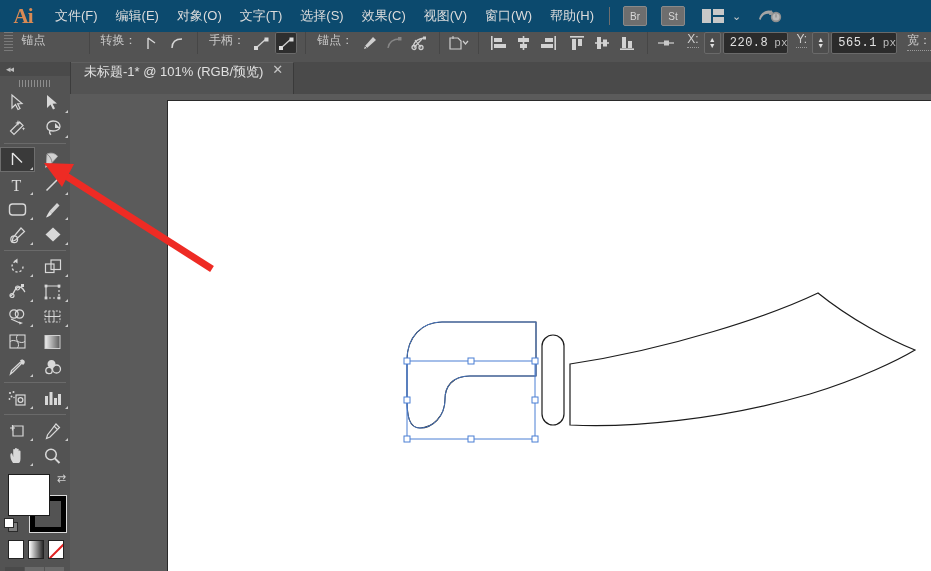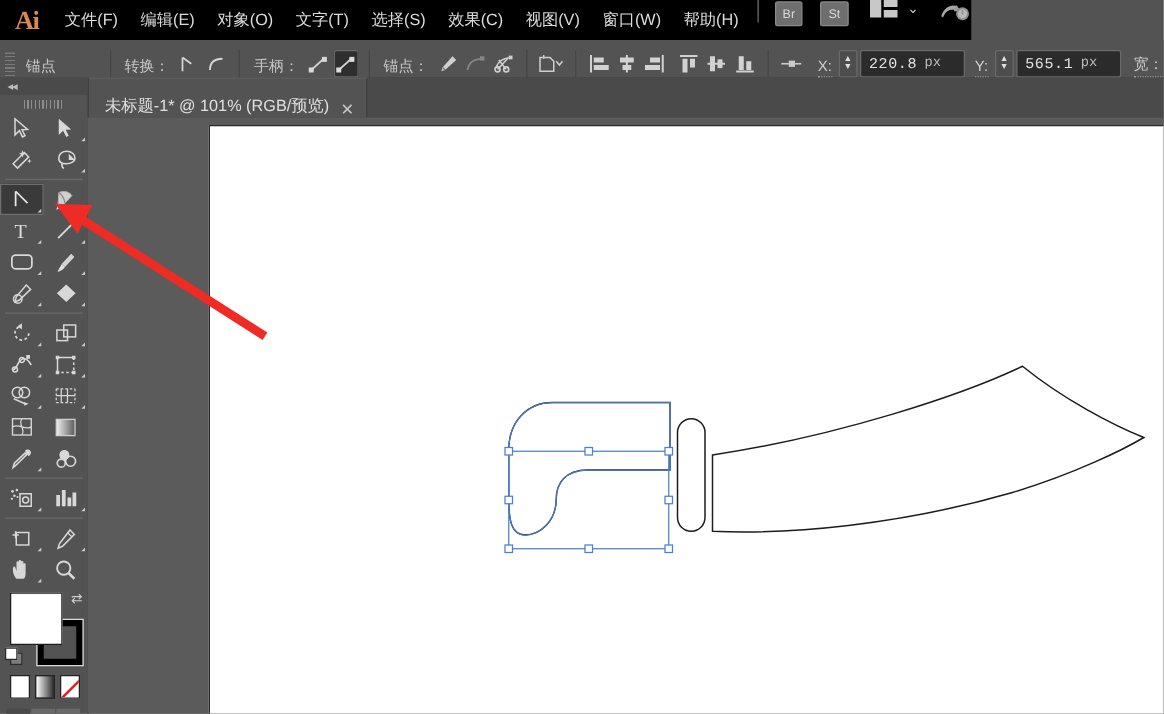--- a/index.html
+++ b/index.html
@@ -7,22 +7,22 @@
     width:931px;height:571px;overflow:hidden;
     background:#535353;
     font-family:"Liberation Sans","DejaVu Sans",sans-serif;
     font-size:12px;color:#d2d2d2;
     -webkit-font-smoothing:antialiased;
   }
   #app{position:relative;width:931px;height:571px;}
 
   
   .menubar{
-    position:absolute;left:0;top:0;width:777px;height:32px;
-    background:#000000;display:flex;align-items:flex-start;
+    position:absolute;left:0;top:0;width:931px;height:32px;
+    background:#0c4a6e;display:flex;align-items:center;
     border-bottom:1px solid #474747;
   }
   .ai-logo{
     width:46px;height:32px;display:flex;align-items:center;justify-content:center;
     font-family:"Liberation Serif","DejaVu Serif",serif;
     font-size:21px;font-weight:bold;color:#d98a54;letter-spacing:-1px;
   }
   .menu-item{
     padding:0 9px;height:32px;line-height:32px;font-size:13px;color:#dcdcdc;
     white-space:nowrap;cursor:default;
@@ -38,60 +38,60 @@
   .ws-l{width:9px;height:14px;}
   .ws-r{width:11px;height:14px;margin-left:2px;
         background:linear-gradient(#c8c8c8 0 6px,transparent 6px 8px,#c8c8c8 8px 14px)!important;}
   .chev{margin-left:8px;font-size:11px;color:#cfcfcf;}
   .cc-icon{margin-left:16px;width:26px;height:20px;position:relative;}
 
   
   .ctrlbar{
     position:absolute;left:0;top:32px;width:931px;height:30px;
     background:#535353;border-bottom:1px solid #3c3c3c;
-    display:flex;align-items:flex-end;
+    display:flex;align-items:flex-start;
   }
   .grip{width:9px;height:20px;margin:0 5px 0 4px;
     background:repeating-linear-gradient(to bottom,#7a7a7a 0 1px,transparent 1px 3px);}
   .ctrl-label{font-size:12px;color:#c9c9c9;white-space:nowrap;padding:0 4px;}
   .vsep{width:1px;height:22px;background:#464646;margin:0 7px;}
   .ibtn{
     width:24px;height:22px;display:flex;align-items:center;justify-content:center;
     border-radius:2px;margin:0 1px;
   }
   .ibtn.active{background:#2e2e2e;box-shadow:inset 0 0 0 1px #6a6a6a;}
   .ibtn.ghost{opacity:.45;}
   .numfield{
     display:flex;align-items:center;height:20px;background:#2b2b2b;
     border:1px solid #6a6a6a;border-radius:2px;margin-left:2px;
   }
   .numfield .val{
     padding:0 6px;font-size:12px;color:#e2e2e2;
     font-family:"Liberation Mono","DejaVu Sans Mono",monospace;letter-spacing:.5px;
   }
-  .numfield .unit{padding-right:18px;font-size:11px;color:#bdbdbd;
+  .numfield .unit{padding-right:0;font-size:11px;color:#bdbdbd;
     font-family:"Liberation Mono","DejaVu Sans Mono",monospace;}
   .stepper{
     width:16px;height:20px;background:#4d4d4d;border:1px solid #6a6a6a;border-radius:2px;
     display:flex;flex-direction:column;align-items:center;justify-content:center;
     margin-left:5px;
   }
   .stepper span{display:block;font-size:7px;line-height:6px;color:#e0e0e0;}
   .axis-lbl{
     font-size:12px;color:#cfcfcf;margin-left:8px;
     border-bottom:1px dotted #9a9a9a;padding-bottom:1px;
   }
 
   
   .tabbar{
     position:absolute;left:70px;top:62px;width:861px;height:32px;
     background:#4a4a4a;border-bottom:1px solid #3a3a3a;display:flex;align-items:flex-end;
   }
   .doctab{
-    height:31px;background:#535353;display:flex;align-items:flex-end;
+    height:31px;background:#535353;display:flex;align-items:flex-start;
     padding:0 10px 0 14px;border-right:1px solid #3a3a3a;
     border-top:1px solid #5f5f5f;
   }
   .doctab .title{font-size:13px;color:#e0e0e0;white-space:nowrap;}
   .doctab .x{margin-left:9px;font-size:13px;color:#c5c5c5;line-height:1;}
 
   
   .toolpanel{
     position:absolute;left:0;top:62px;width:70px;height:509px;background:#535353;
     border-right:1px solid #3c3c3c;

